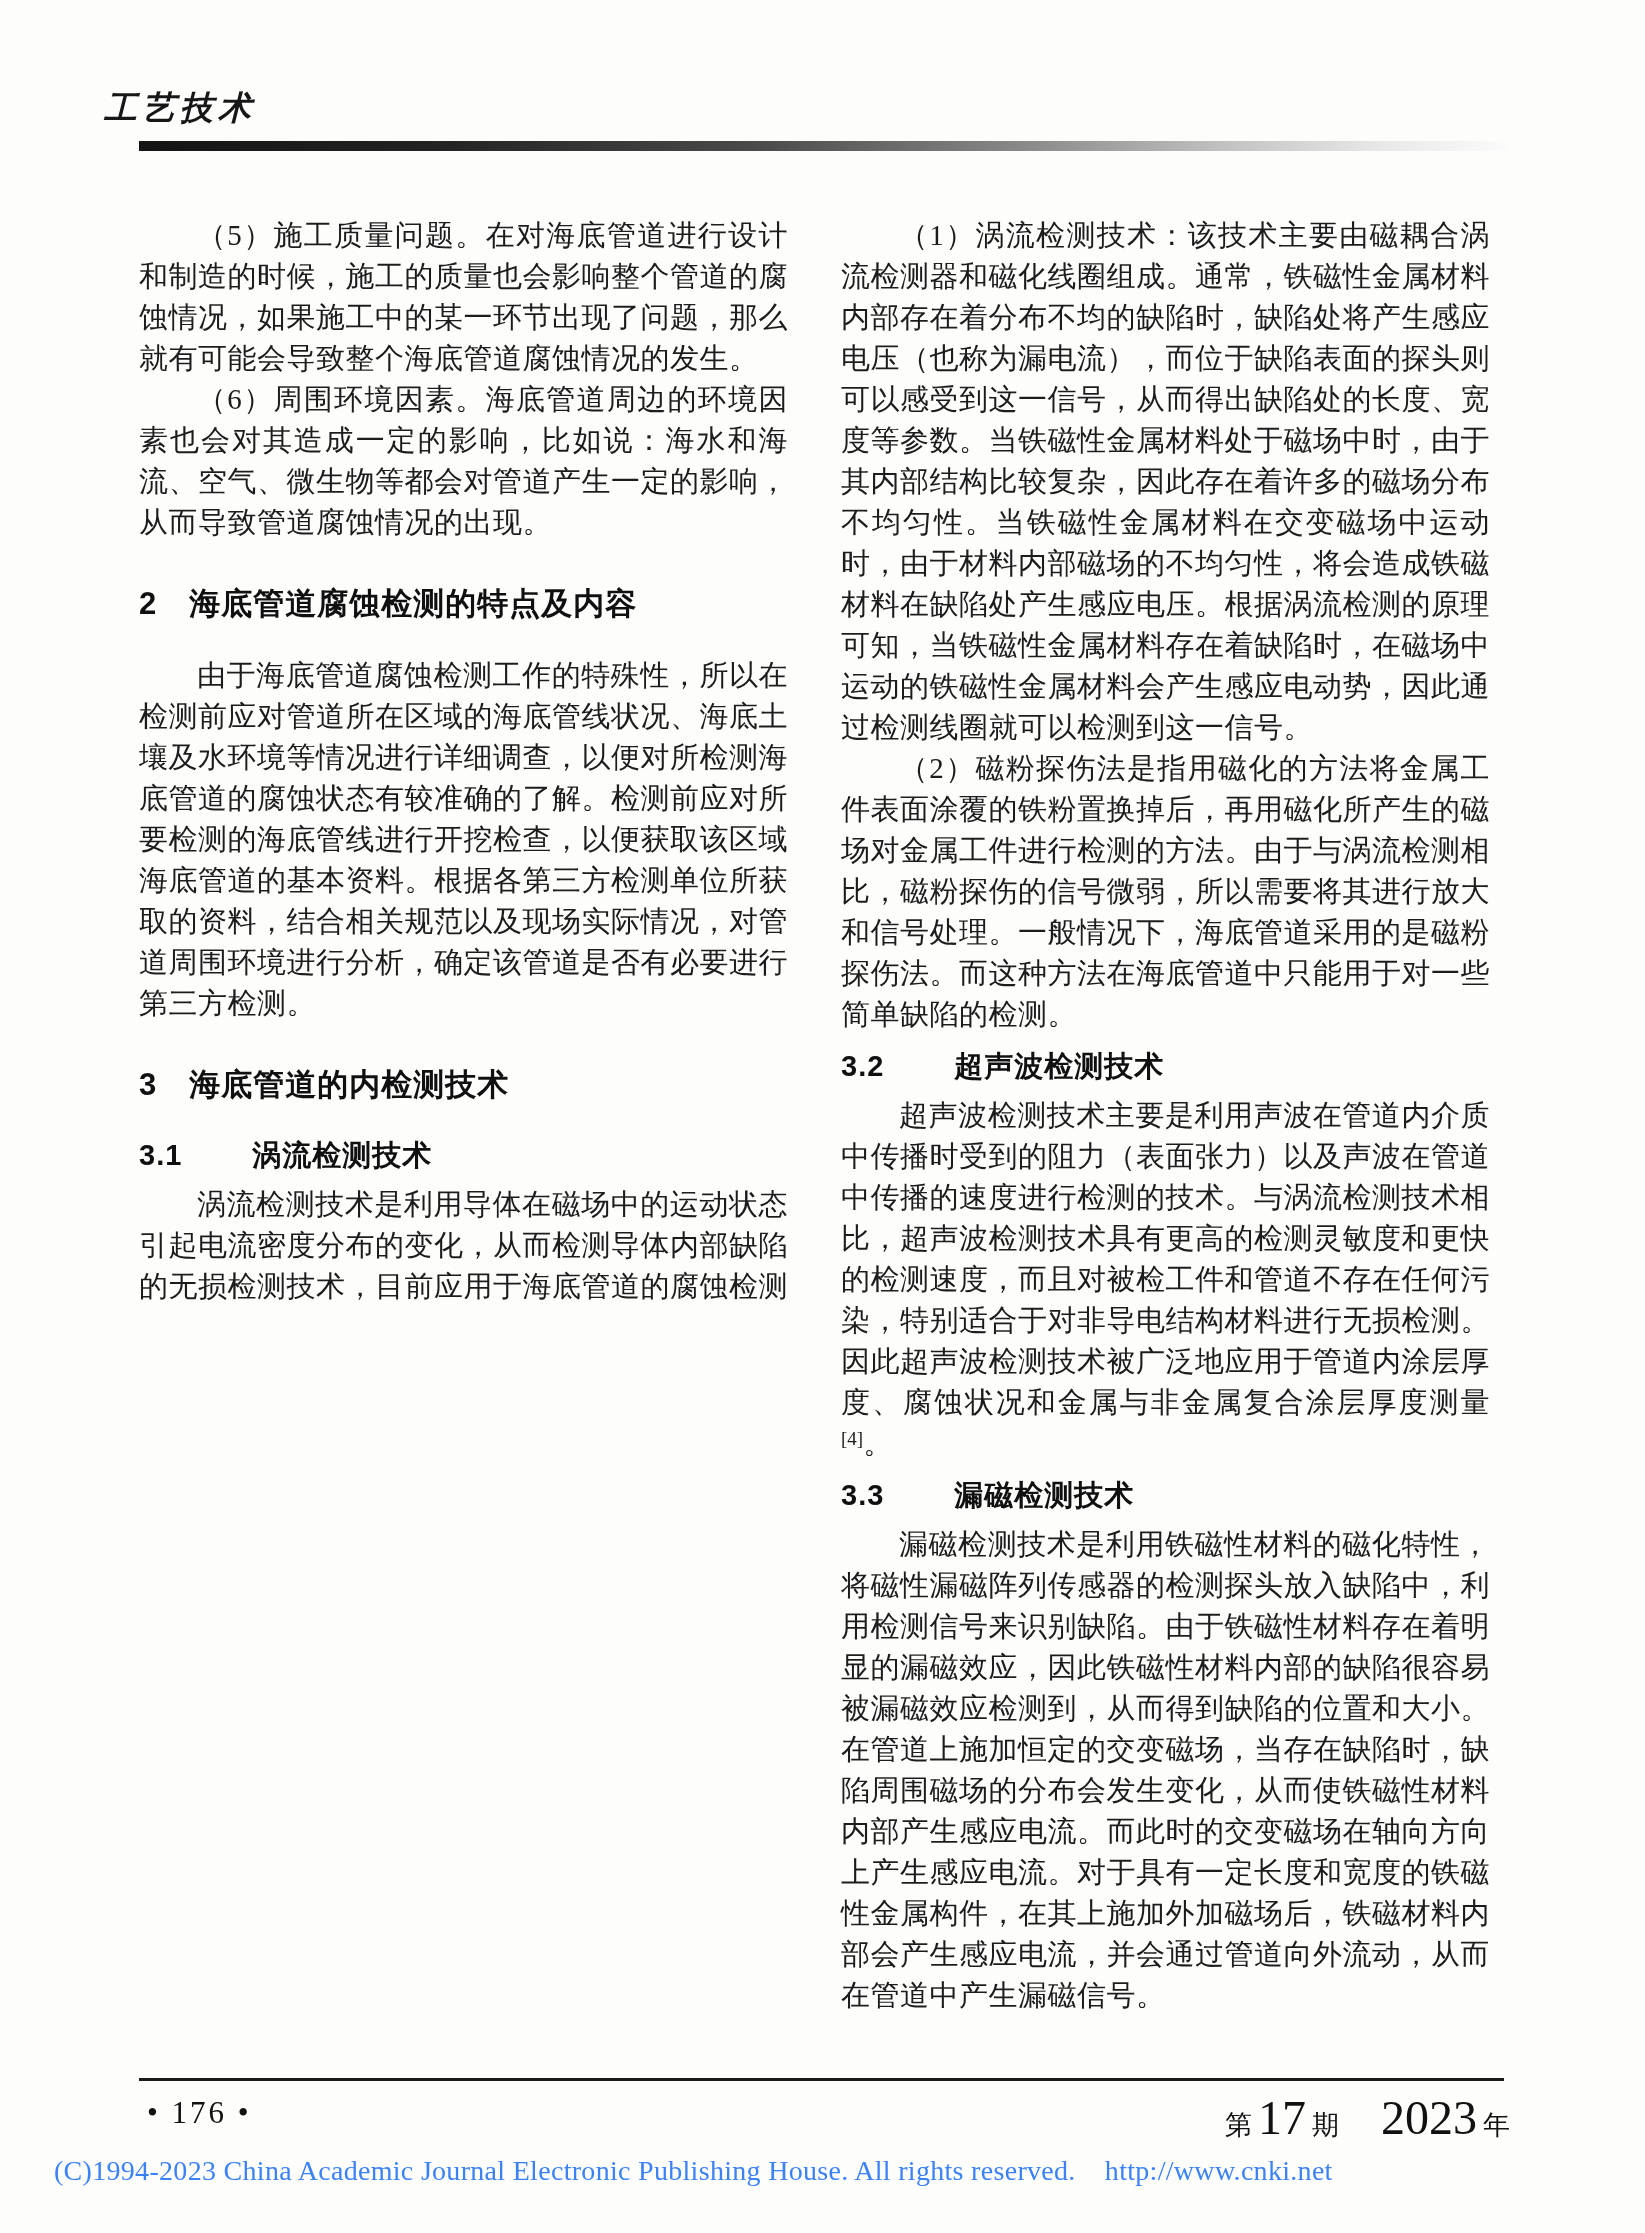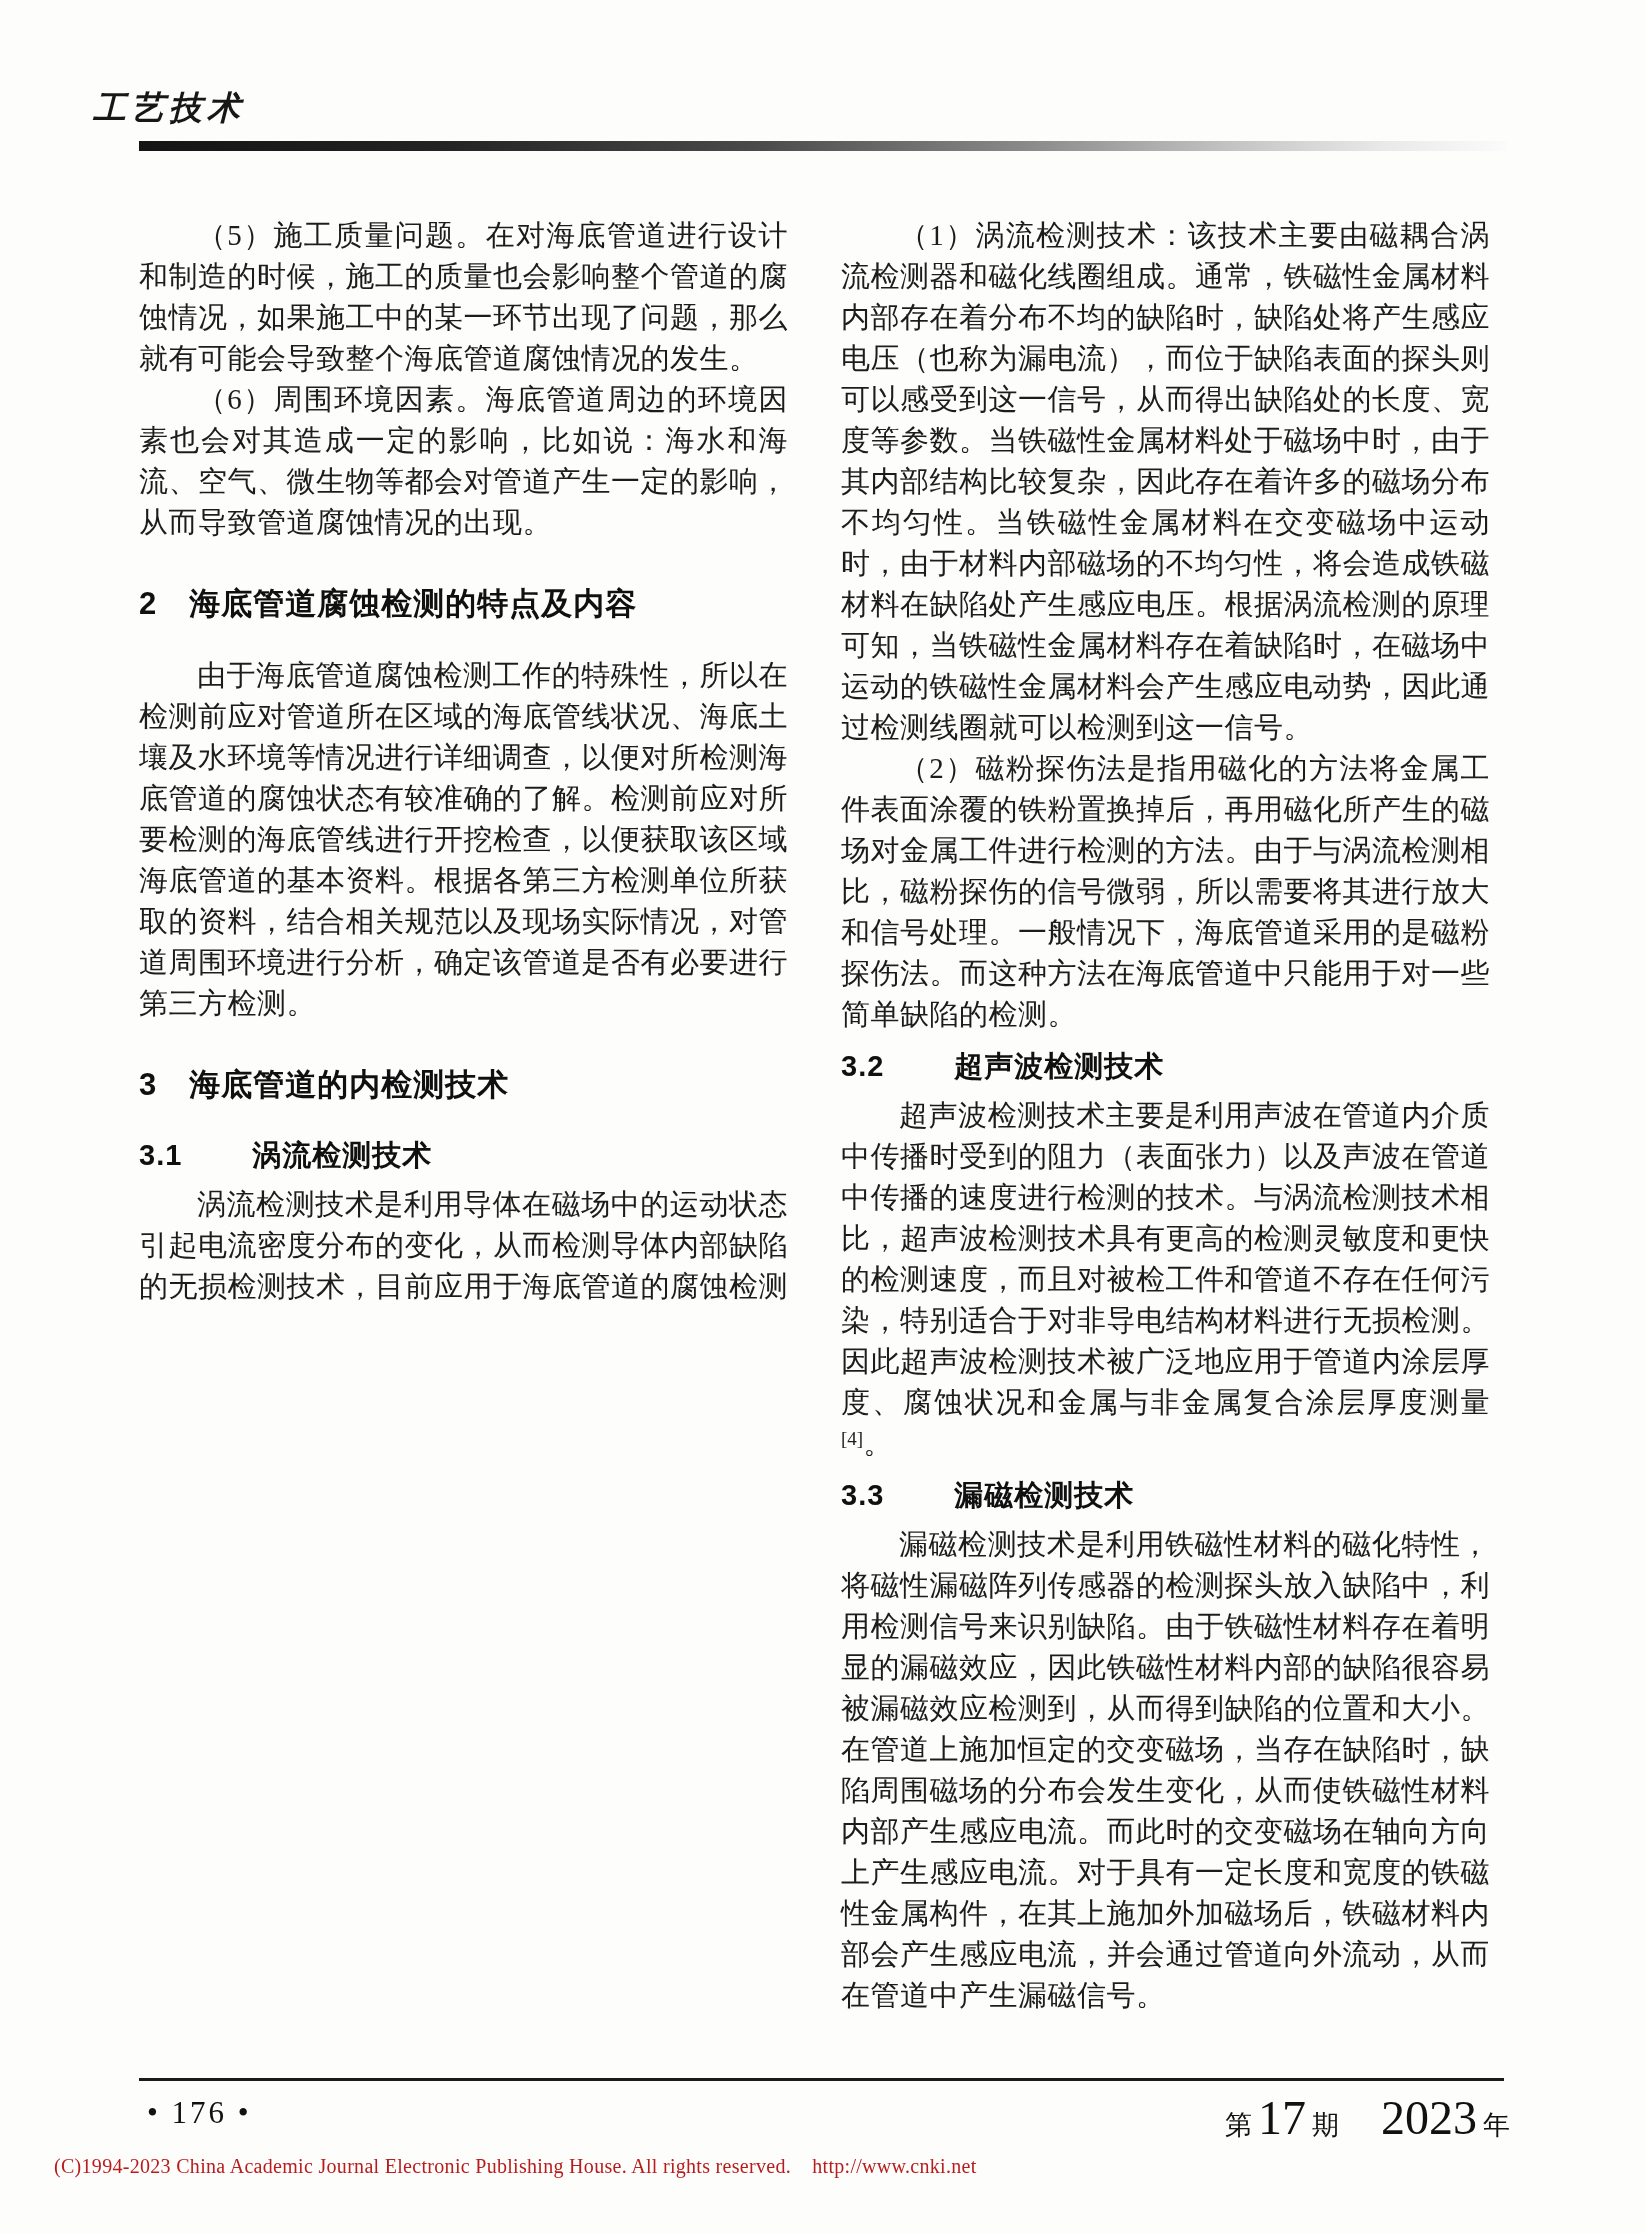--- a/index.html
+++ b/index.html
@@ -3,21 +3,21 @@
 <meta charset="utf-8">
 <style>
   html,body { margin:0; padding:0; background:#e9e9e9; }
   .page {
     position:relative; width:1646px; height:2234px; margin:0 auto;
     background:#fdfdfc; overflow:hidden;
     font-family:"Liberation Serif", serif; color:#1c1c1c;
   }
   
   .header-title {
-    position:absolute; left:93px; top:86px;
+    position:absolute; left:104px; top:86px;
     font-family:"Liberation Sans", sans-serif;
     font-weight:700; font-style:italic;
     font-size:33px; letter-spacing:5px; color:#171717;
   }
   .header-bar {
     position:absolute; left:139px; top:141px; width:1368px; height:10px;
     background:linear-gradient(90deg,#141414 0%,#232323 22%,#4a4a4a 45%,
                #8a8a8a 65%,#c4c4c4 80%,#e9e9e9 91%,#fbfbfb 100%);
   }
   
@@ -53,21 +53,21 @@
   }
   .issue {
     position:absolute; right:136px; top:2090px;
     display:flex; align-items:baseline; color:#111;
   }
   .issue .cjk { font-size:27px; }
   .issue .num { font-size:48px; margin:0 6px; }
   .issue .year-num { margin-left:42px; }
   .copyright {
     position:absolute; left:54px; top:2155px;
-    font-size:20px; color:#b91c1c; white-space:pre; letter-spacing:0.3px;
+    font-size:28px; color:#3b82f6; white-space:pre; letter-spacing:0.3px;
   }
 </style>
 </head>
 <body>
 
 <div class="page">
 
   <div class="header-title">工艺技术</div>
   <div class="header-bar"></div>
 

